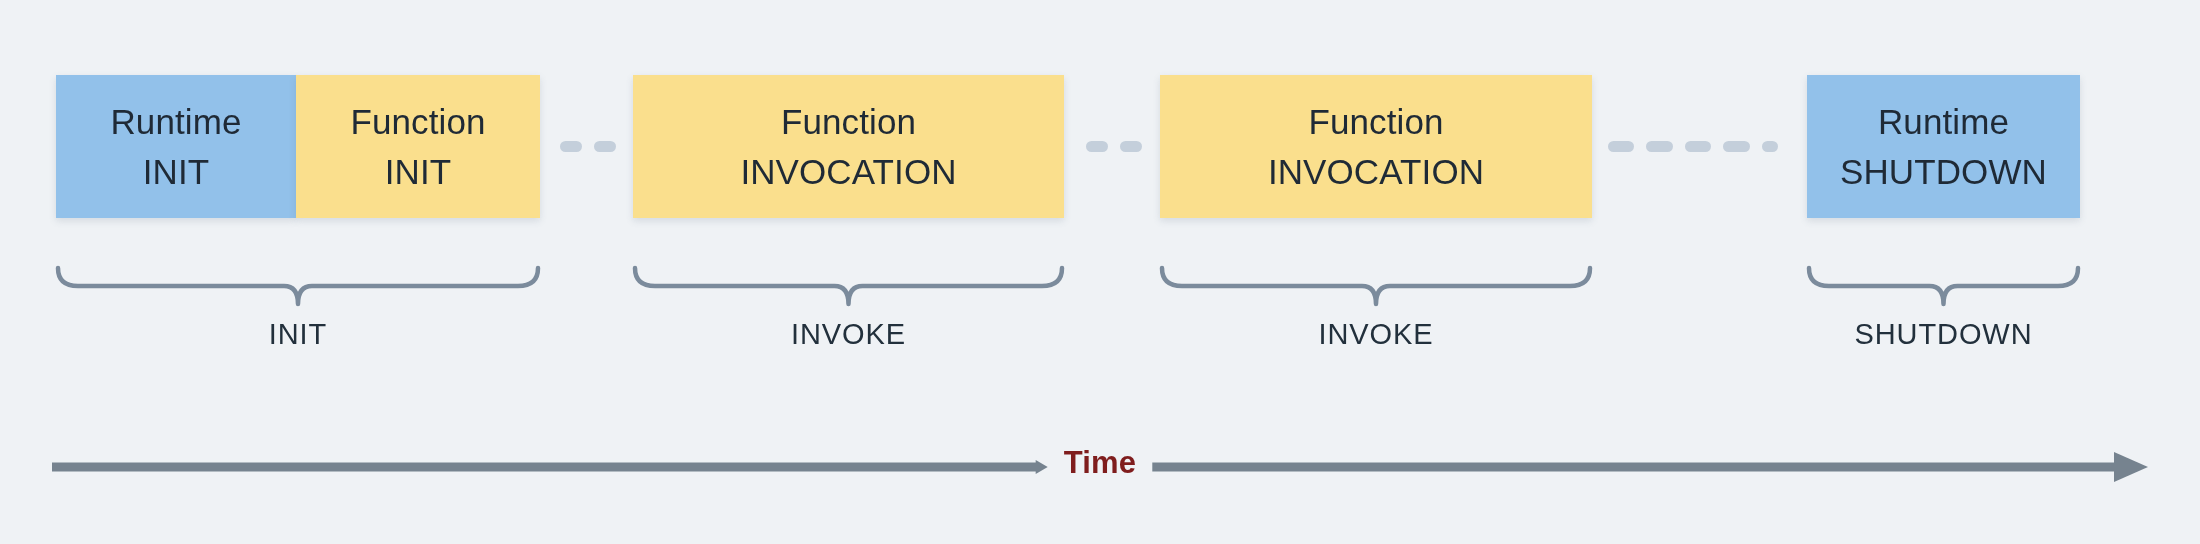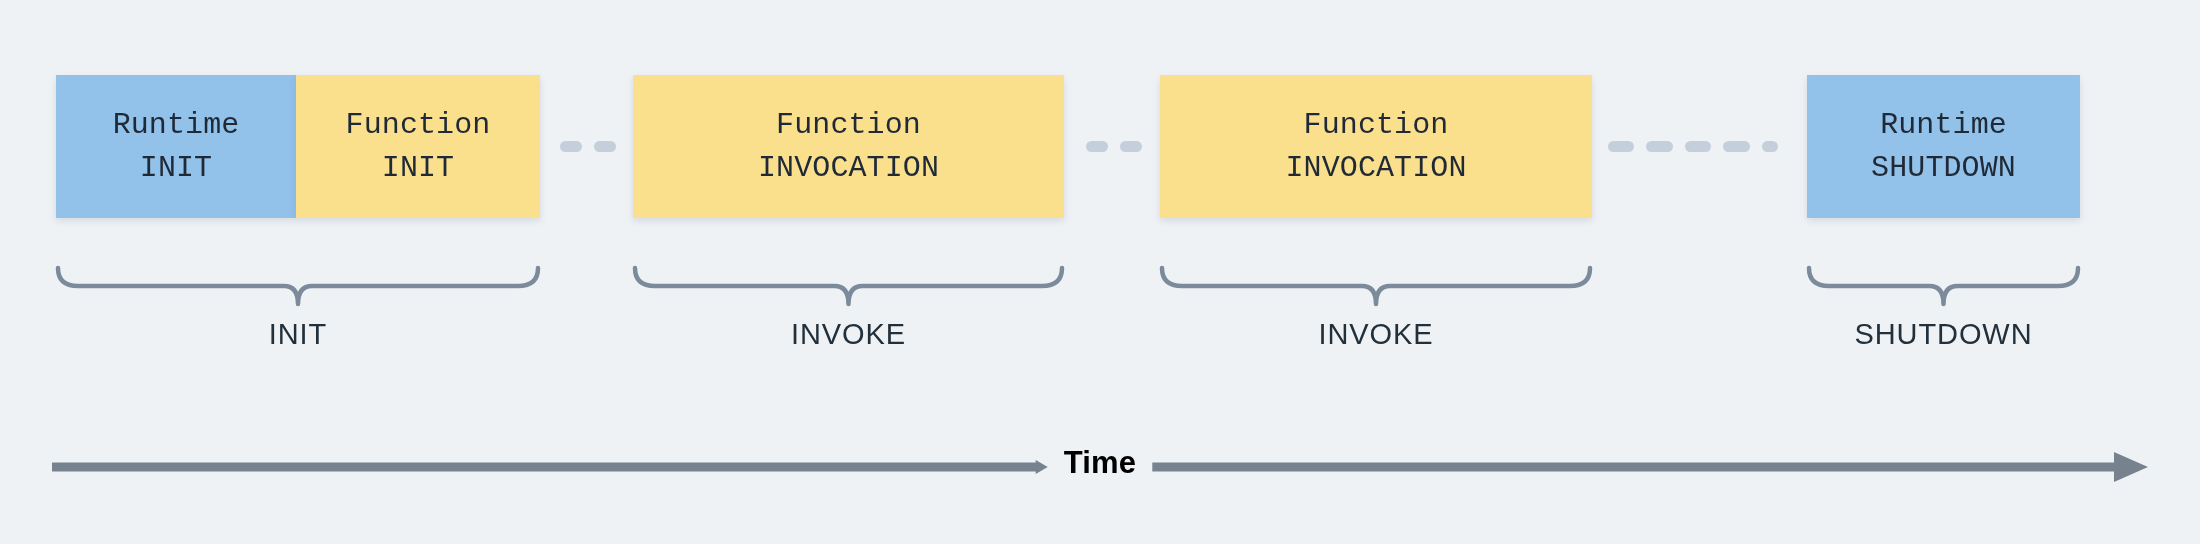--- a/index.html
+++ b/index.html
@@ -14,24 +14,23 @@
 
   
   .box {
     position:absolute;
     box-sizing:border-box;
     display:flex;
     flex-direction:column;
     align-items:center;
     justify-content:center;
     line-height:1.42;
-    font-size:30px;
+    font-size:35px;
     color:#1f2a36;
     letter-spacing:0.1px;
-    font-family:Liberation Mono, monospace;
   }
   .box .l1, .box .l2 { display:block; white-space:nowrap; }
   .shadowed { box-shadow:0 3px 7px rgba(80,100,125,0.16); }
 
   
   .dashes {
     position:absolute;
     display:flex;
     align-items:center;
     height:12px;
@@ -55,21 +54,21 @@
     letter-spacing:0.9px;
     white-space:nowrap;
   }
 
   
   .axis { position:absolute; left:0; top:0; width:2200px; height:544px; pointer-events:none; }
   .timelabel {
     position:absolute;
     font-size:31px;
     font-weight:bold;
-    color:#000000;
+    color:#7f1d1d;
     letter-spacing:0.2px;
     white-space:nowrap;
   }
 </style>
 </head>
 <body>
 
 <div id="stage">
   <div id="boxes-layer">
       <div class="box shadowed" style="left: 56px; top: 75px; width: 240px; height: 143px; background: rgb(146, 193, 234);">

